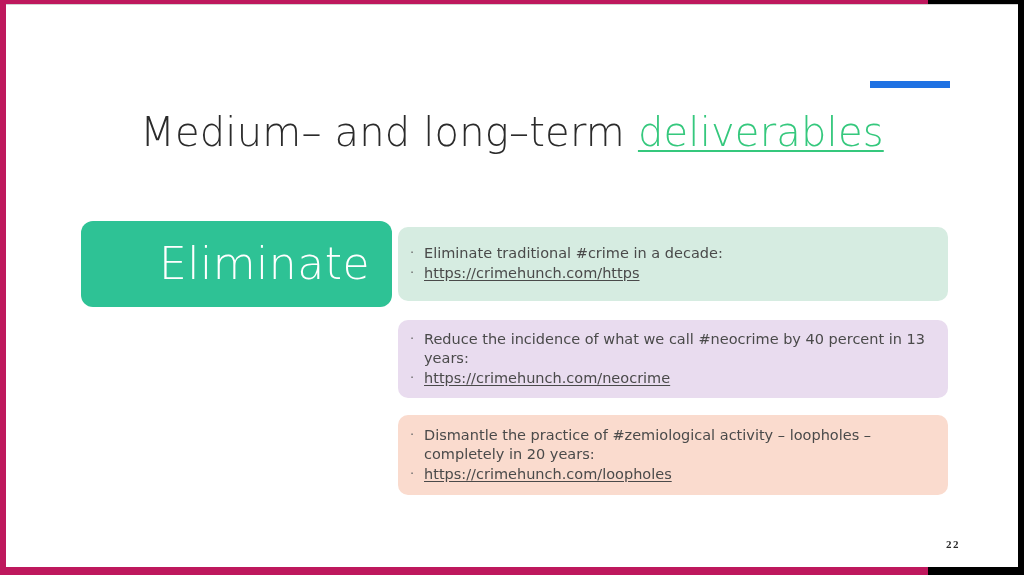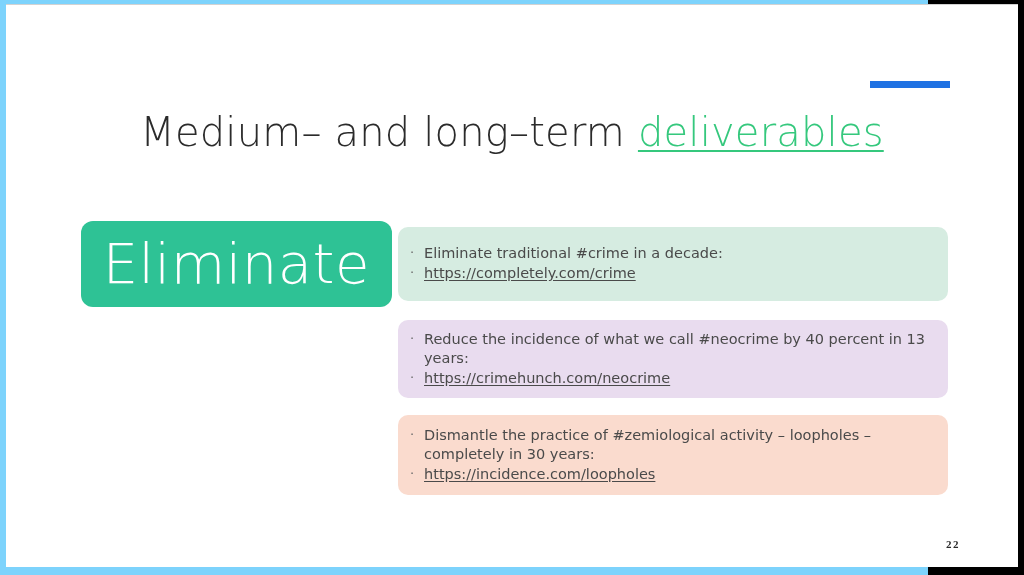--- a/index.html
+++ b/index.html
@@ -12,21 +12,21 @@
     height: 575px;
     overflow: hidden;
     font-family: "DejaVu Sans", sans-serif;
   }
 
   
   .slide-frame {
     position: relative;
     width: 928px;
     height: 575px;
-    background: #7dd3fc;
+    background: #be185d;
     box-sizing: border-box;
     padding-left: 32px;
   }
 
   
   .slide {
     position: absolute;
     left: 6px;
     top: 4px;
     width: 1012px;
@@ -97,21 +97,21 @@
     height: 86px;
     border-radius: 12px;
     box-sizing: border-box;
     display: flex;
     align-items: center;
     justify-content: flex-end;
     padding-right: 22px;
   }
   .row-label-text {
     font-family: "DejaVu Sans", sans-serif;
-    font-size: 56px;
+    font-size: 44px;
     font-weight: 300;
     color: #ffffff;
     line-height: 1;
     letter-spacing: 0.5px;
   }
 
   .row-panel {
     position: absolute;
     left: 317px;
     top: 6px;
@@ -178,45 +178,45 @@
           <div class="row-label" style="background: rgb(46, 194, 149);">
             <span class="row-label-text">Eliminate</span>
           </div>
           <div class="row-panel" style="background: rgb(214, 236, 225);">
             <div class="bullet-line">
               <span class="bullet-mark">·</span>
               <span class="bullet-text">Eliminate traditional #crime in a decade:</span>
             </div>
             <div class="bullet-line">
               <span class="bullet-mark">·</span>
-              <span class="bullet-text is-link">https://completely.com/crime</span>
+              <span class="bullet-text is-link">https://crimehunch.com/https</span>
             </div>
           </div>
         </div>
         <div class="row row-1">
           <div class="row-panel" style="background: rgb(233, 220, 239);">
             <div class="bullet-line">
               <span class="bullet-mark">·</span>
               <span class="bullet-text">Reduce the incidence of what we call #neocrime by 40 percent in 13 years:</span>
             </div>
             <div class="bullet-line">
               <span class="bullet-mark">·</span>
               <span class="bullet-text is-link">https://crimehunch.com/neocrime</span>
             </div>
           </div>
         </div>
         <div class="row row-2">
           <div class="row-panel" style="background: rgb(250, 219, 206);">
             <div class="bullet-line">
               <span class="bullet-mark">·</span>
-              <span class="bullet-text">Dismantle the practice of #zemiological activity – loopholes – completely in 30 years:</span>
-            </div>
-            <div class="bullet-line">
-              <span class="bullet-mark">·</span>
-              <span class="bullet-text is-link">https://incidence.com/loopholes</span>
+              <span class="bullet-text">Dismantle the practice of #zemiological activity – loopholes – completely in 20 years:</span>
+            </div>
+            <div class="bullet-line">
+              <span class="bullet-mark">·</span>
+              <span class="bullet-text is-link">https://crimehunch.com/loopholes</span>
             </div>
           </div>
         </div>
       </div>
 
     <div class="page-number">22</div>
 
   </div>
 </div>
 

